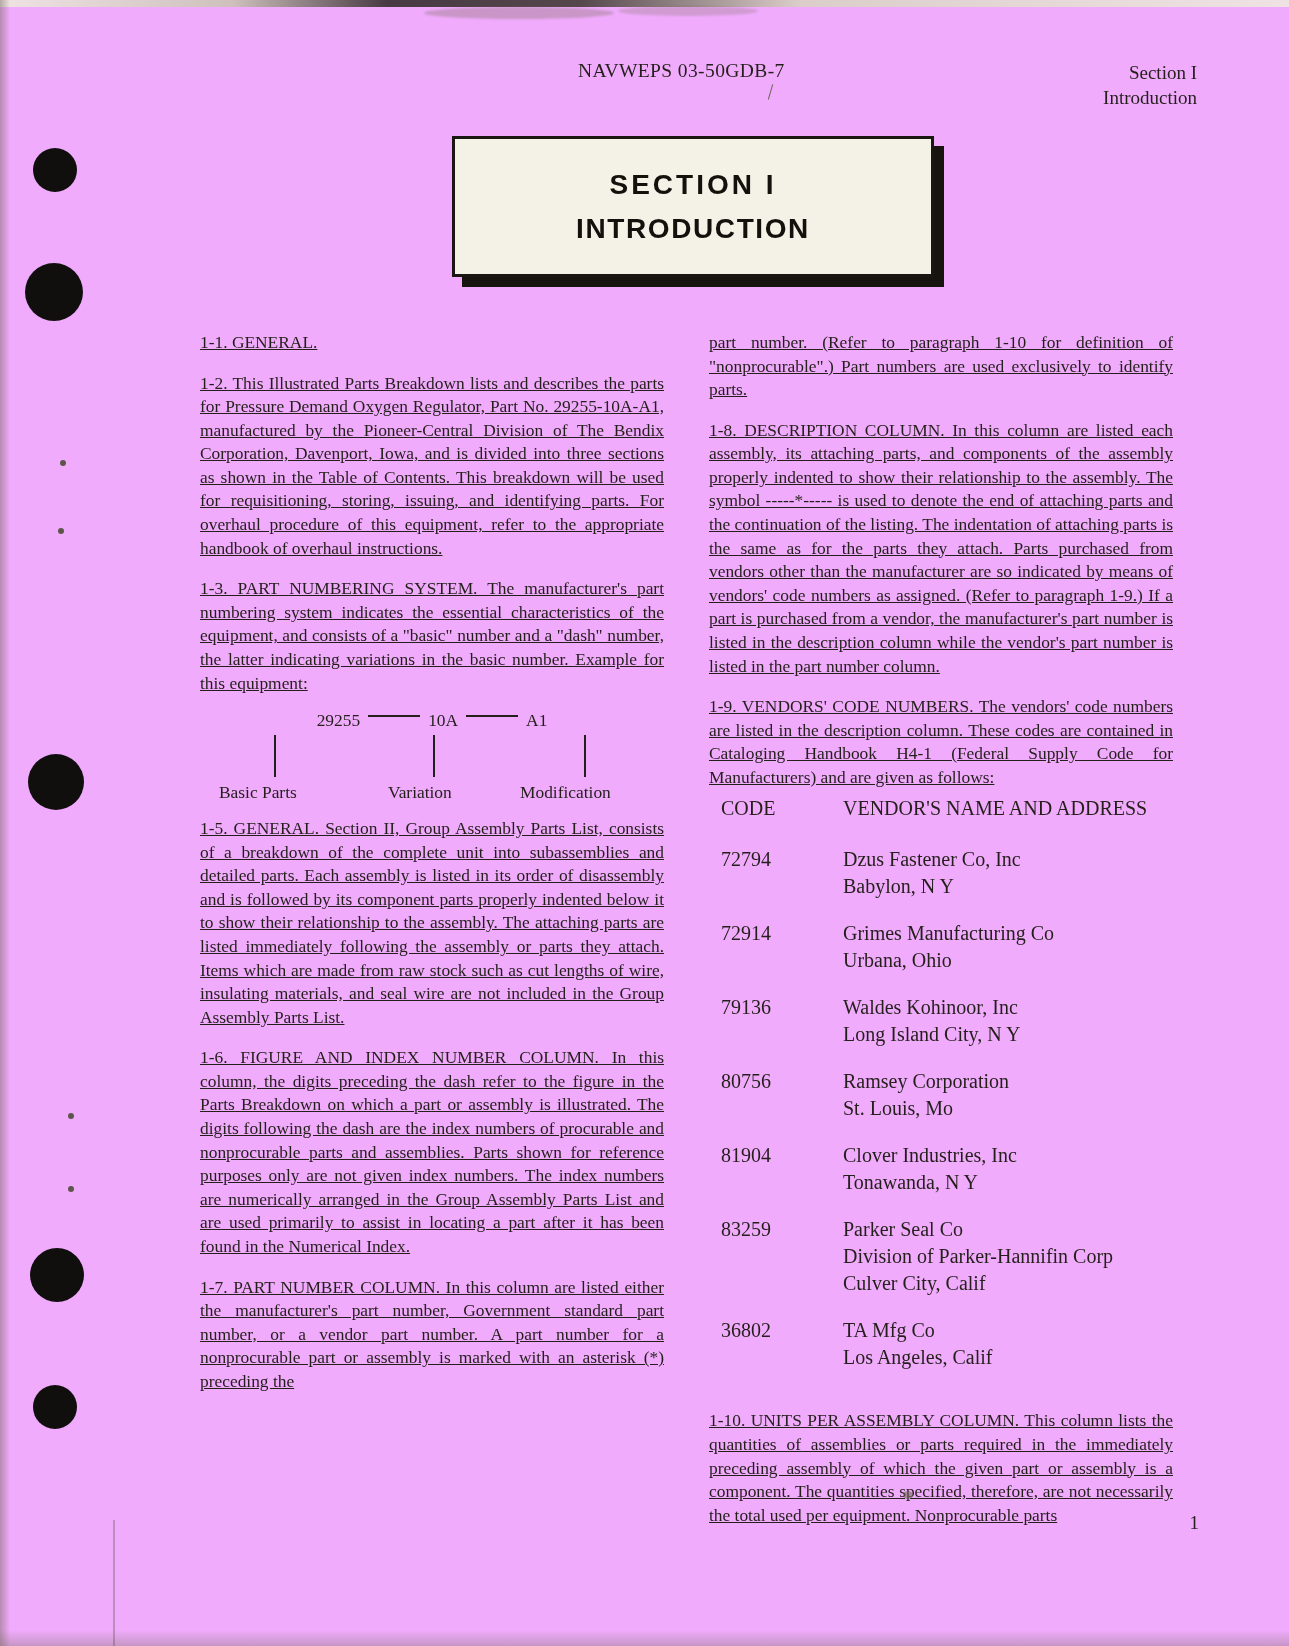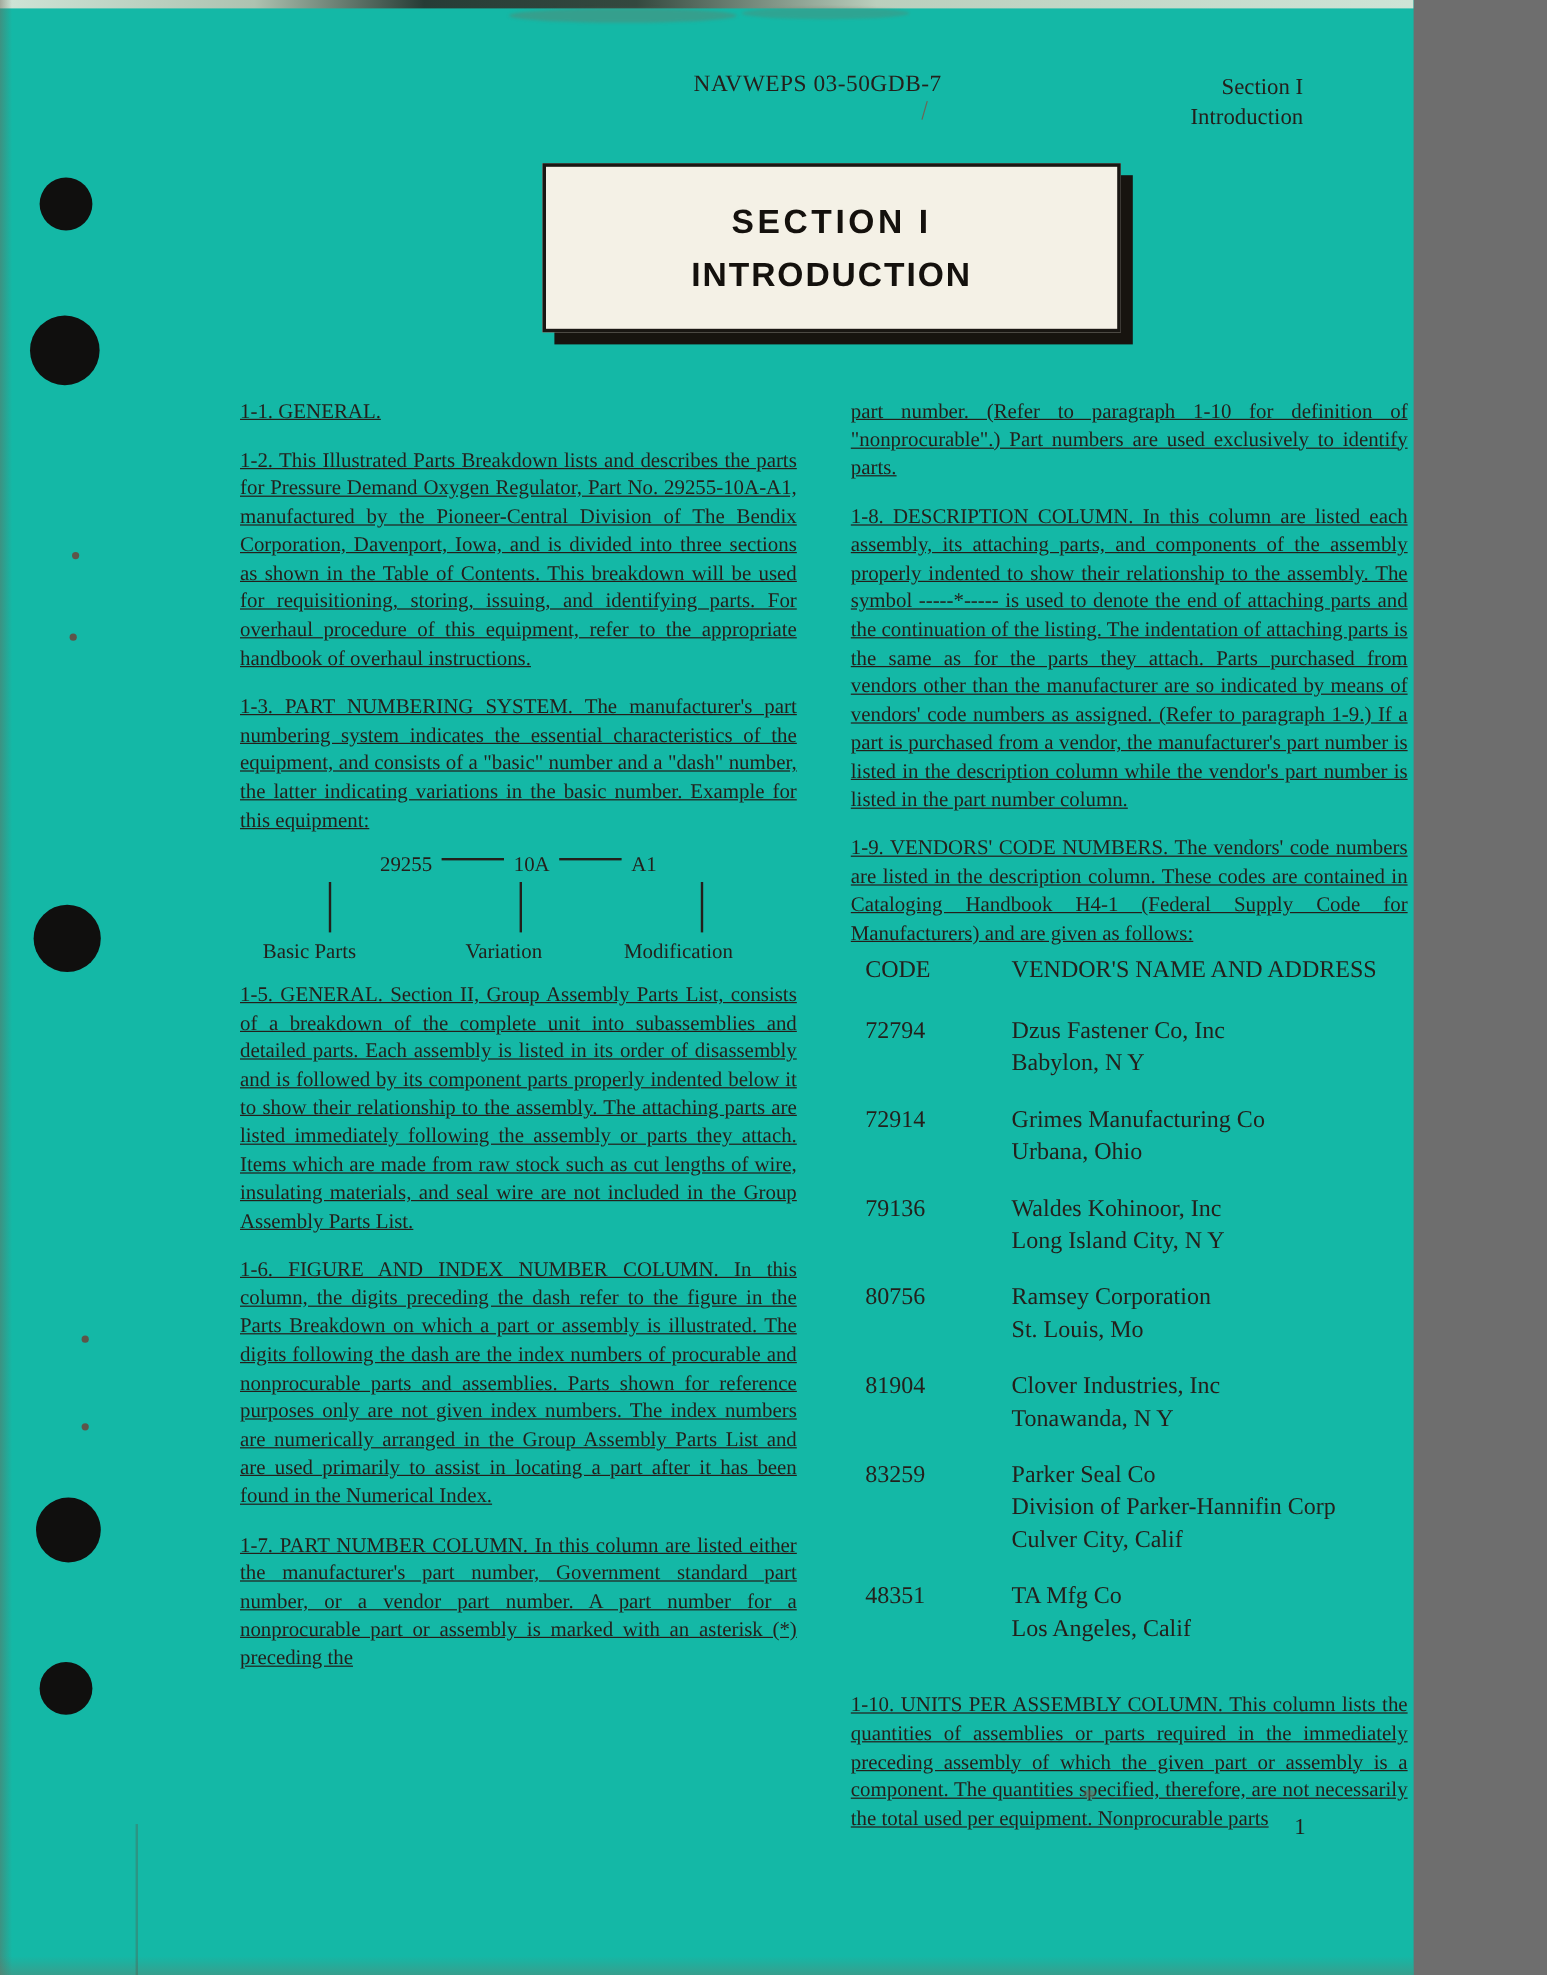--- a/index.html
+++ b/index.html
@@ -3,23 +3,23 @@
 <meta charset="utf-8">
 <title>NAVWEPS 03-50GDB-7 Section I Introduction</title>
 <style>
   html, body {
     margin: 0;
     padding: 0;
     background: #6e6e6e;
   }
   .page {
     position: relative;
-    width: 1178px;
+    width: 1289px;
     height: 1646px;
-    background: #14b8a6;
+    background: #f0abfc;
     overflow: hidden;
     font-family: "Liberation Serif", "DejaVu Serif", serif;
     color: #241f1b;
   }
   
   .scan-top-dark {
     position: absolute;
     left: 0; top: 0;
     width: 100%; height: 7px;
     background: linear-gradient(90deg,#efecdf 0%,#c9c4b2 18%,#2a2622 30%,#3a352d 45%,#d8d3c1 62%,#efecdf 100%);
@@ -319,21 +319,21 @@
         <tr>
           <td class="code">83259</td>
           <td class="name">
             <span class="vendor-line">Parker Seal Co</span>
             <span class="vendor-line">Division of Parker-Hannifin Corp</span>
             <span class="vendor-line">Culver City,  Calif</span>
           </td>
         </tr>
 
         <tr>
-          <td class="code">48351</td>
+          <td class="code">36802</td>
           <td class="name">
             <span class="vendor-line">TA Mfg Co</span>
             <span class="vendor-line">Los Angeles,  Calif</span>
           </td>
         </tr>
       </tbody>
     </table>
 
     <p style="margin-top:18px;">1-10.  UNITS PER ASSEMBLY COLUMN.  This column  lists the quantities of  assemblies or parts required in the immediately preceding assembly of which the given part or assembly is a component.  The quantities specified, therefore, are not necessarily the total used per equipment.  Nonprocurable parts</p>
   </div>

